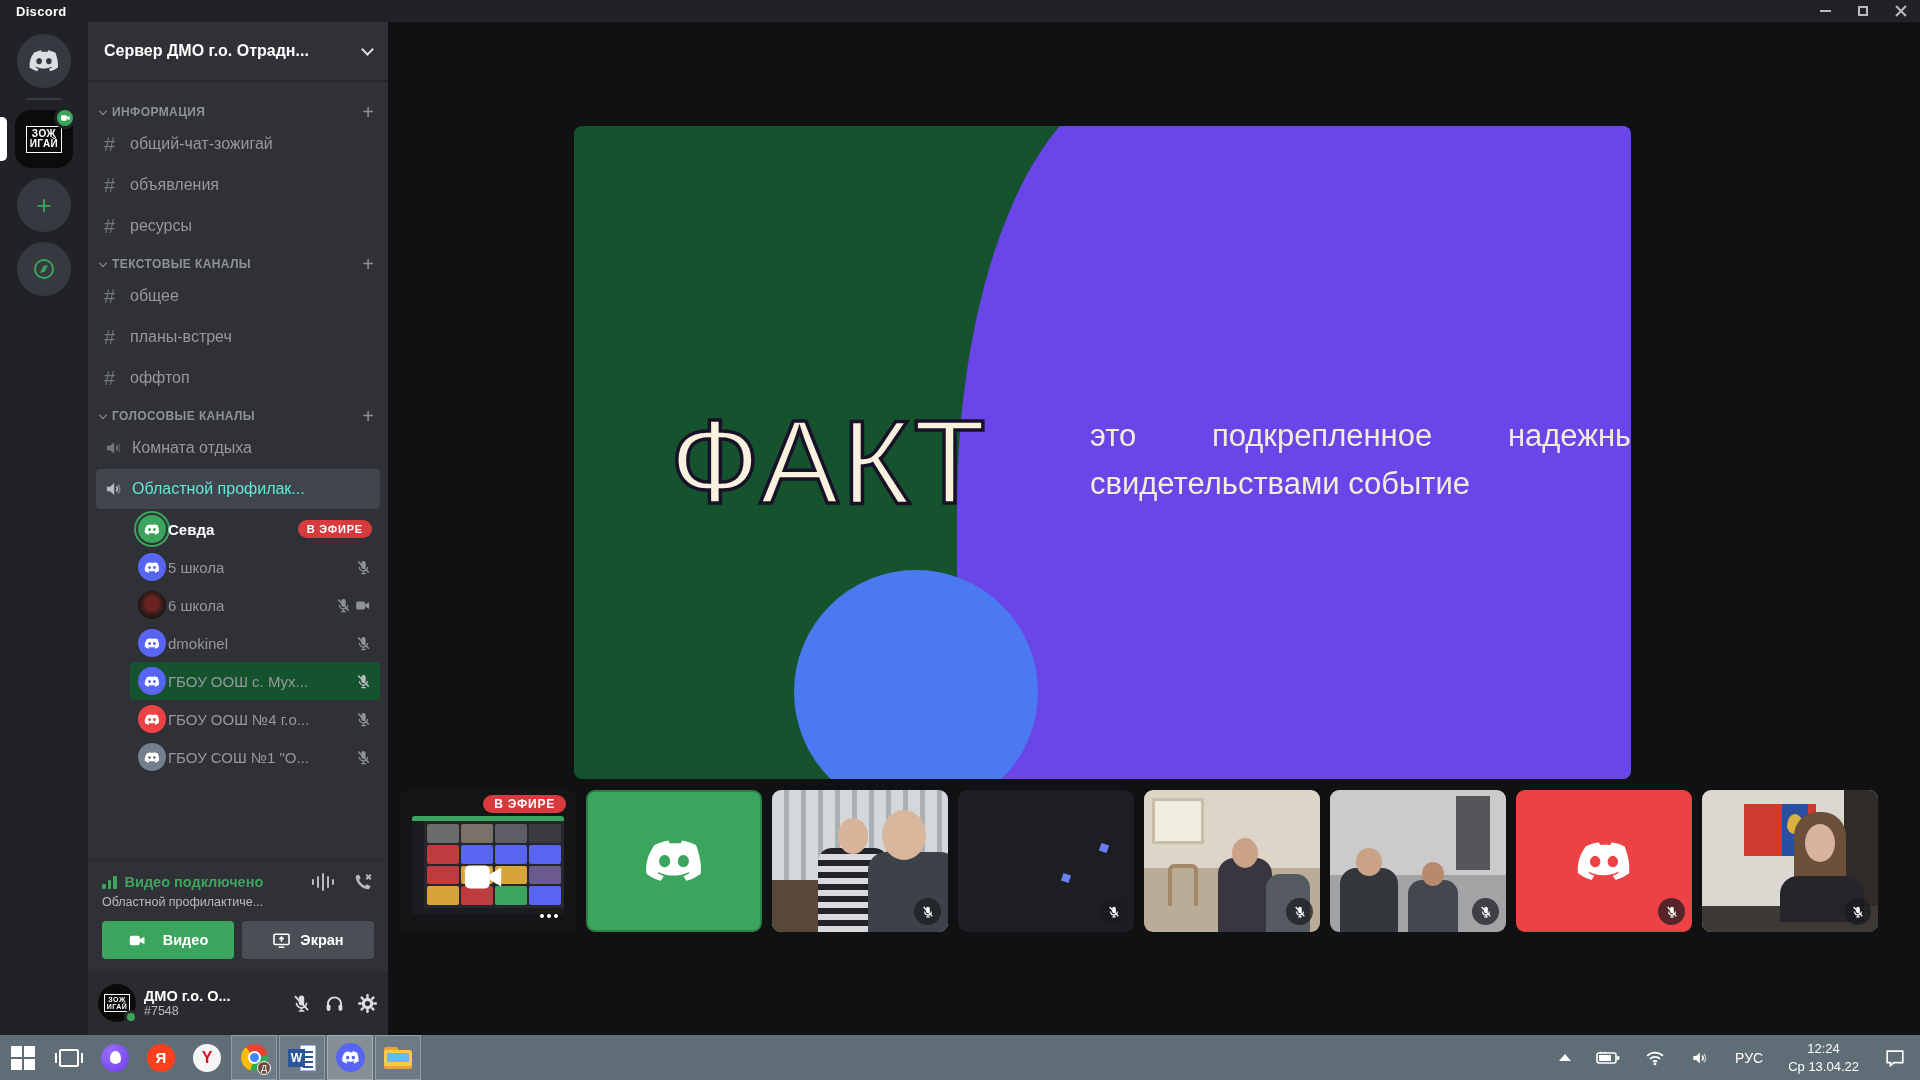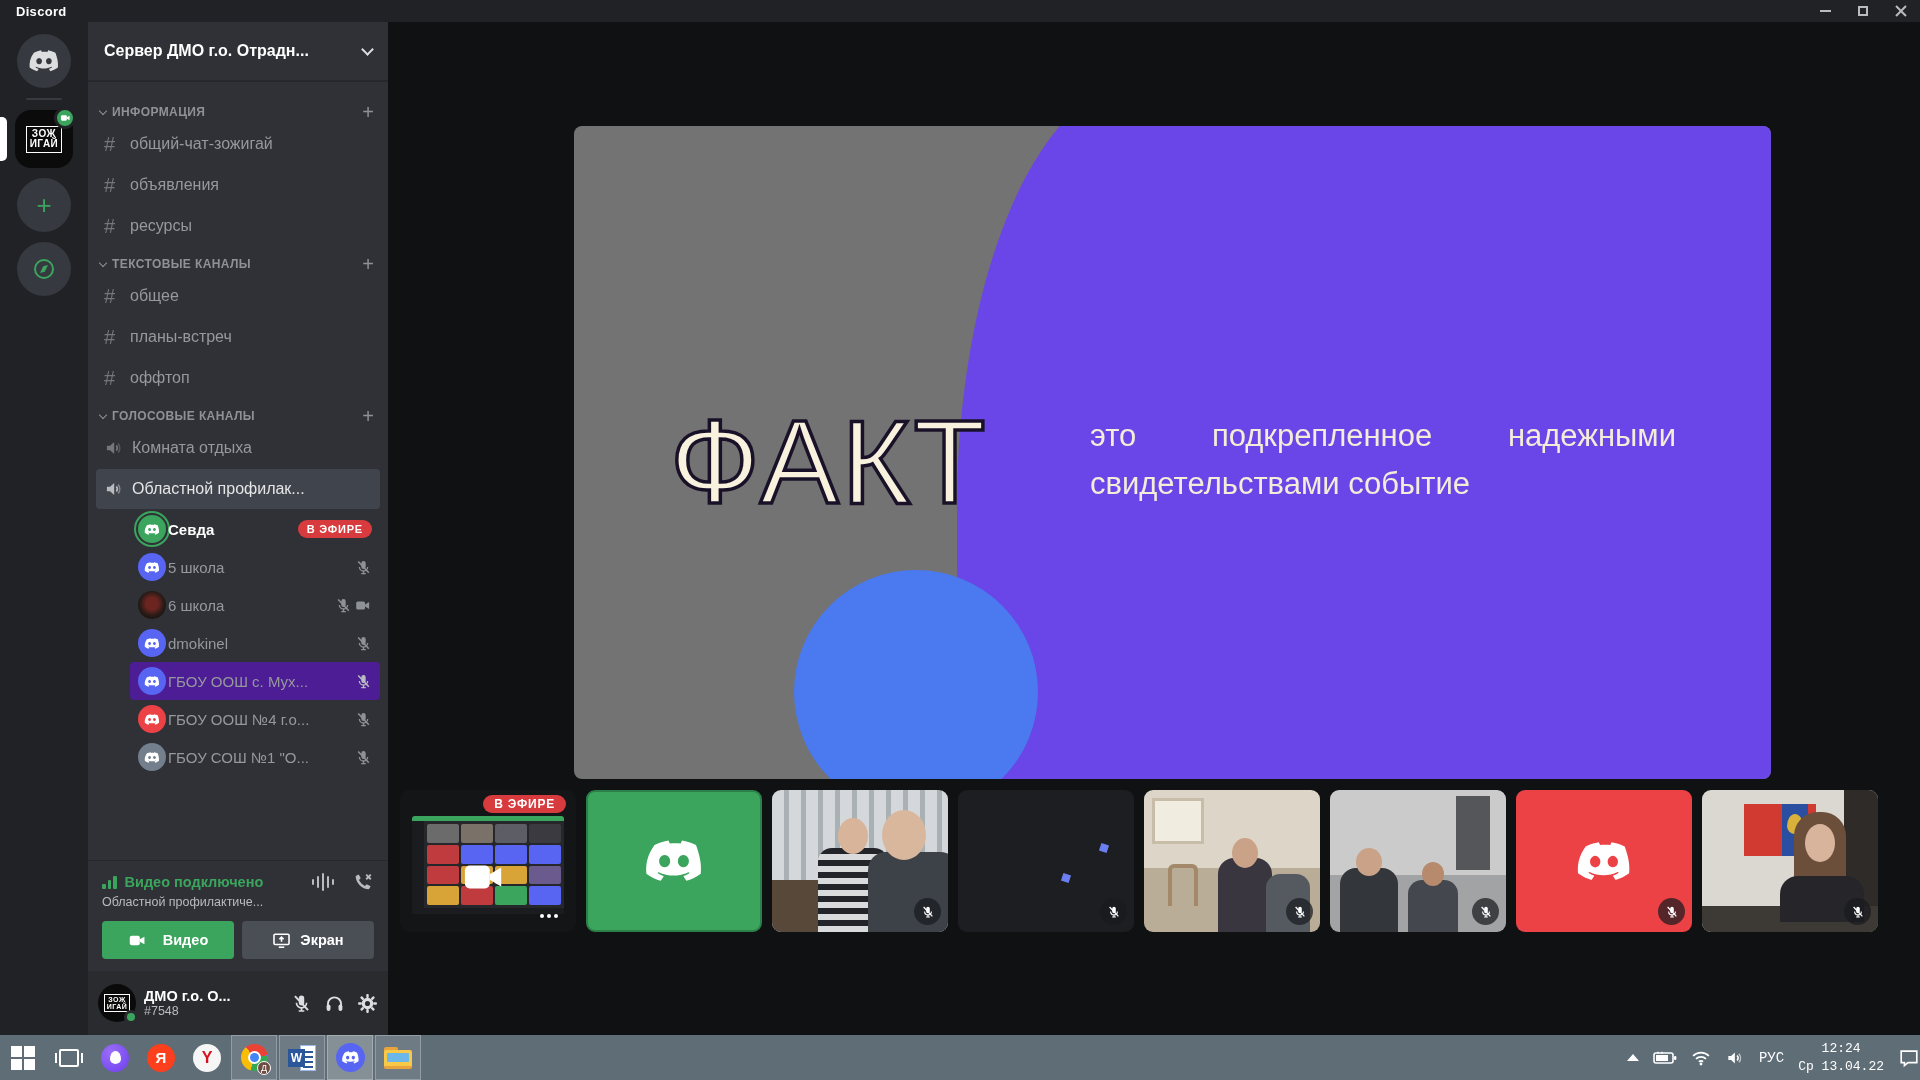--- a/index.html
+++ b/index.html
@@ -50,25 +50,25 @@
   .section-head { display:flex; align-items:center; padding:10px 14px 4px 6px; color:#8e9297; }
   .section-chev { width:6px; height:6px; border-right:1.5px solid #8e9297; border-bottom:1.5px solid #8e9297;
     transform:rotate(45deg); margin:0 6px 2px 6px; }
   .section-label { flex:1; font-size:12px; font-weight:bold; letter-spacing:.4px; }
   .section-add { font-size:20px; line-height:14px; color:#8e9297; }
   .chan-row { display:flex; align-items:center; height:40px; margin:1px 8px; padding:0 8px;
     border-radius:4px; color:#96989d; font-size:16px; }
   .chan-row .hash { color:#72767d; font-size:20px; font-weight:400; width:26px; }
   .chan-row .hash:before { content:"#"; }
   .chan-row.voice { gap:8px; }
-  .chan-row.selected { background:#40444d; color:#e5e5e5; }
+  .chan-row.selected { background:#40444d; color:#5eead4; }
   .voice-users { margin-left:34px; }
   .user-row { display:flex; align-items:center; height:38px; margin:0 8px 0 8px; padding:0 8px;
     border-radius:4px; color:#96989d; font-size:15px; gap:2px; }
-  .user-row.selected { background:#4c1d95; }
+  .user-row.selected { background:#14532d; }
   .user-row .uname { flex:1; white-space:nowrap; overflow:hidden; }
   .user-row .uname.bright { color:#fff; font-weight:600; }
   .uavatar { width:28px; height:28px; border-radius:50%; flex:0 0 28px;
     display:flex; align-items:center; justify-content:center; }
   .uavatar.ring { box-shadow:0 0 0 2px #2f3136,0 0 0 4px #3ba55d; }
   .live-badge { background:#d83b3e; color:#fff; font-size:11px; font-weight:bold; letter-spacing:.8px;
     padding:3px 9px; border-radius:11px; }
   .skull { width:28px; height:28px; border-radius:50%;
     background:radial-gradient(circle at 50% 45%, #6b2420 0 30%, #241a16 60%, #15100d 100%); }
 
@@ -95,21 +95,21 @@
   .me-avatar .avatar-text { font-size:7px; padding:1px 2px; border-width:1px; }
   .status-dot { position:absolute; right:-2px; bottom:-2px; width:14px; height:14px; border-radius:50%;
     background:#3ba55d; border:3px solid #292b2f; }
   .me-names { flex:1; min-width:0; }
   .me-name { color:#fff; font-size:14.5px; font-weight:bold; white-space:nowrap; }
   .me-tag { color:#b9bbbe; font-size:12.5px; }
   .me-icons { display:flex; gap:12px; align-items:center; color:#b9bbbe; }
 
   
   .stage { flex:1; background:#101113; position:relative; overflow:hidden; }
-  .slide { position:absolute; left:186px; top:104px; width:1197px; height:653px; background:#737373;
+  .slide { position:absolute; left:186px; top:104px; width:1057px; height:653px; background:#14532d;
     border-radius:8px; overflow:hidden; }
   .purple-blob { position:absolute; left:383px; top:-48px; bottom:-48px; right:-24px; background:#6a46e8;
     border-radius:190px 64px 0 70px / 430px 64px 0 260px; }
   .blue-circle { position:absolute; left:220px; top:444px; width:244px; height:244px; border-radius:50%;
     background:#4b79ef; }
   .fact-title { position:absolute; left:96px; top:268px; font-size:118px; letter-spacing:3px;
     color:#f8f1de; -webkit-text-stroke:3.5px #191128; font-weight:500; }
   .fact-def { position:absolute; left:516px; top:292px; width:586px; color:#f3ecd9; font-size:31px; }
   .def-line1 { display:flex; justify-content:space-between; }
   .def-line2 { margin-top:12px; }
@@ -214,21 +214,21 @@
   .word .page:before { content:""; position:absolute; left:2px; top:5px; width:10px; height:2px; background:#2b579a;
     box-shadow:0 5px 0 #2b579a,0 10px 0 #2b579a,0 15px 0 #2b579a; }
   .word .wbox { position:absolute; left:0; top:4px; width:17px; height:18px; background:#2b579a; color:#fff;
     font-weight:bold; font-size:12px; display:flex; align-items:center; justify-content:center; }
   .disc-tb { width:29px; height:29px; background:#5865f2; }
   .folder { position:relative; width:28px; height:22px; }
   .folder .back { position:absolute; left:0; top:0; width:14px; height:6px; background:#e8a33d; border-radius:2px 2px 0 0; }
   .folder .front { position:absolute; left:0; top:3px; width:28px; height:19px; background:#f8c848; border-radius:2px;
     border-bottom:3px solid #e8a33d; }
   .folder .inner { position:absolute; left:3px; top:6px; width:22px; height:9px; background:#6bb8e8; border-radius:1px; }
-  .tb-right { margin-left:auto; display:flex; align-items:center; gap:14px; color:#fff;font-family:Liberation Mono, monospace; }
+  .tb-right { margin-left:auto; display:flex; align-items:center; gap:25px; padding-right:14px; color:#fff; }
   .tray-up { width:0; height:0; border-left:6px solid transparent; border-right:6px solid transparent;
     border-bottom:7px solid #fff; }
   .lang { font-size:14px; }
   .clock { text-align:center; font-size:13px; line-height:1.35; }
   .action-center svg { display:block; }
   svg { flex:none; }
 </style>
 </head>
 <body>
 

